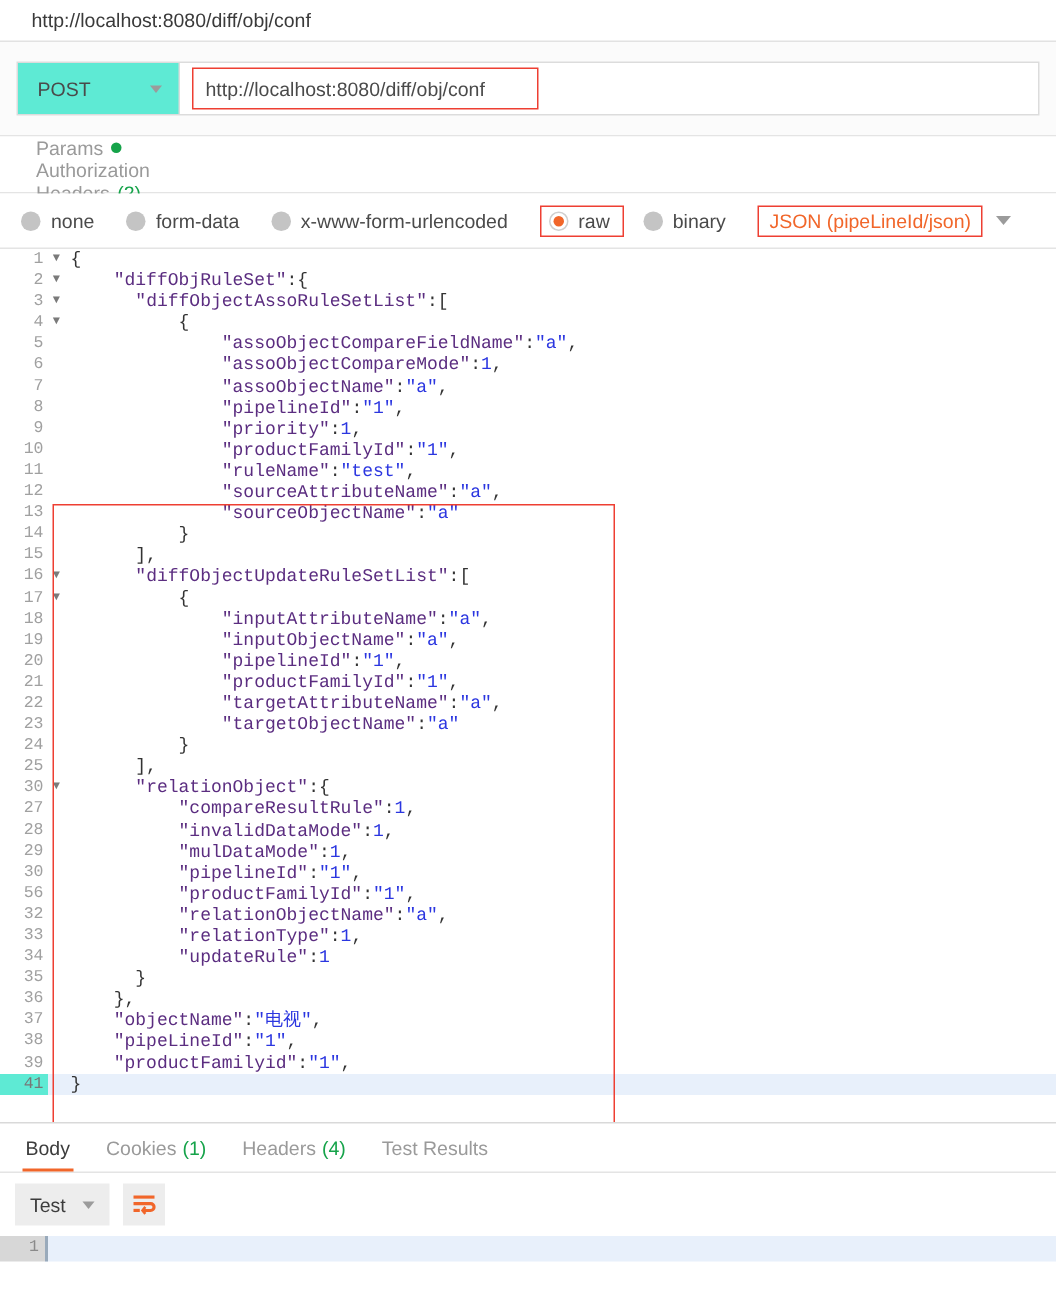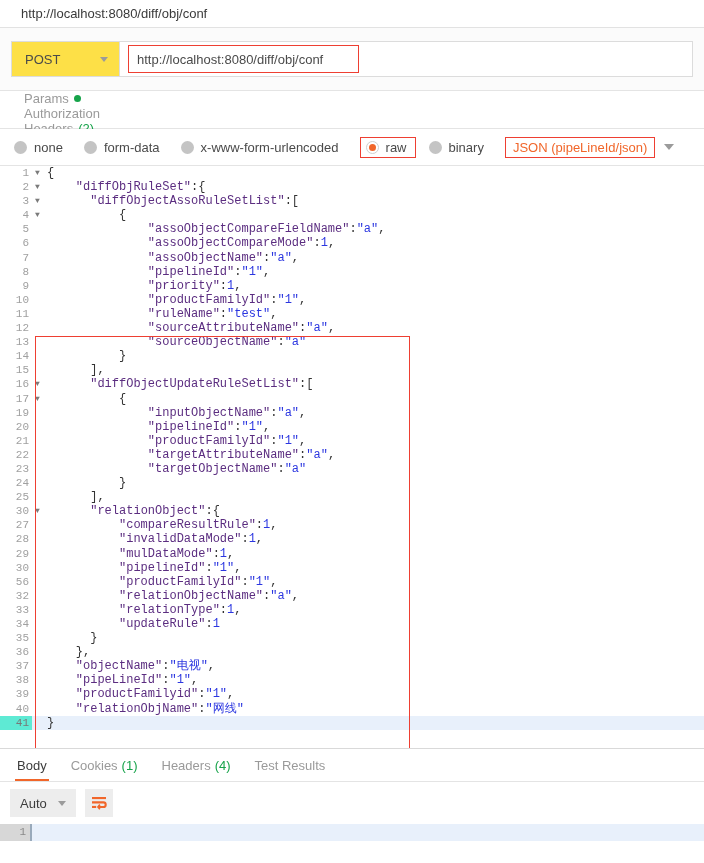--- a/index.html
+++ b/index.html
@@ -36,21 +36,21 @@
     height: 36px;
     width: 100%;
     background: #fff;
     border: 1px solid #dcdcdc;
   }
   .method {
     width: 108px;
     display: flex; align-items: center; justify-content: space-between;
     padding: 0 11px 0 13px;
     font-size: 13px; color: #4a4a4a;
-    background: #fde047;
+    background: #5eead4;
     border-right: 1px solid #dcdcdc;
     cursor: pointer;
   }
   .caret {
     width: 0; height: 0;
     border-left: 4px solid transparent;
     border-right: 4px solid transparent;
     border-top: 5px solid #9b9b9b;
   }
   .urlwrap { flex: 1; position: relative; display:flex; align-items:center; }
@@ -344,20 +344,21 @@
         <div class="line"><div class="gutter">8</div><div class="fold"></div><div class="code"><span class="p">              </span><span class="k">"pipelineId"</span><span class="p">:</span><span class="s">"1"</span><span class="p">,</span></div></div>
         <div class="line"><div class="gutter">9</div><div class="fold"></div><div class="code"><span class="p">              </span><span class="k">"priority"</span><span class="p">:</span><span class="n">1</span><span class="p">,</span></div></div>
         <div class="line"><div class="gutter">10</div><div class="fold"></div><div class="code"><span class="p">              </span><span class="k">"productFamilyId"</span><span class="p">:</span><span class="s">"1"</span><span class="p">,</span></div></div>
         <div class="line"><div class="gutter">11</div><div class="fold"></div><div class="code"><span class="p">              </span><span class="k">"ruleName"</span><span class="p">:</span><span class="s">"test"</span><span class="p">,</span></div></div>
         <div class="line"><div class="gutter">12</div><div class="fold"></div><div class="code"><span class="p">              </span><span class="k">"sourceAttributeName"</span><span class="p">:</span><span class="s">"a"</span><span class="p">,</span></div></div>
         <div class="line"><div class="gutter">13</div><div class="fold"></div><div class="code"><span class="p">              </span><span class="k">"sourceObjectName"</span><span class="p">:</span><span class="s">"a"</span></div></div>
         <div class="line"><div class="gutter">14</div><div class="fold"></div><div class="code"><span class="p">          }</span></div></div>
         <div class="line"><div class="gutter">15</div><div class="fold"></div><div class="code"><span class="p">      ],</span></div></div>
         <div class="line"><div class="gutter">16</div><div class="fold">▼</div><div class="code"><span class="p">      </span><span class="k">"diffObjectUpdateRuleSetList"</span><span class="p">:[</span></div></div>
         <div class="line"><div class="gutter">17</div><div class="fold">▼</div><div class="code"><span class="p">          {</span></div></div>
+        <div class="line"><div class="gutter">18</div><div class="fold"></div><div class="code"><span class="p">              </span><span class="k">"inputAttributeName"</span><span class="p">:</span><span class="s">"a"</span><span class="p">,</span></div></div>
         <div class="line"><div class="gutter">19</div><div class="fold"></div><div class="code"><span class="p">              </span><span class="k">"inputObjectName"</span><span class="p">:</span><span class="s">"a"</span><span class="p">,</span></div></div>
         <div class="line"><div class="gutter">20</div><div class="fold"></div><div class="code"><span class="p">              </span><span class="k">"pipelineId"</span><span class="p">:</span><span class="s">"1"</span><span class="p">,</span></div></div>
         <div class="line"><div class="gutter">21</div><div class="fold"></div><div class="code"><span class="p">              </span><span class="k">"productFamilyId"</span><span class="p">:</span><span class="s">"1"</span><span class="p">,</span></div></div>
         <div class="line"><div class="gutter">22</div><div class="fold"></div><div class="code"><span class="p">              </span><span class="k">"targetAttributeName"</span><span class="p">:</span><span class="s">"a"</span><span class="p">,</span></div></div>
         <div class="line"><div class="gutter">23</div><div class="fold"></div><div class="code"><span class="p">              </span><span class="k">"targetObjectName"</span><span class="p">:</span><span class="s">"a"</span></div></div>
         <div class="line"><div class="gutter">24</div><div class="fold"></div><div class="code"><span class="p">          }</span></div></div>
         <div class="line"><div class="gutter">25</div><div class="fold"></div><div class="code"><span class="p">      ],</span></div></div>
         <div class="line"><div class="gutter">30</div><div class="fold">▼</div><div class="code"><span class="p">      </span><span class="k">"relationObject"</span><span class="p">:{</span></div></div>
         <div class="line"><div class="gutter">27</div><div class="fold"></div><div class="code"><span class="p">          </span><span class="k">"compareResultRule"</span><span class="p">:</span><span class="n">1</span><span class="p">,</span></div></div>
         <div class="line"><div class="gutter">28</div><div class="fold"></div><div class="code"><span class="p">          </span><span class="k">"invalidDataMode"</span><span class="p">:</span><span class="n">1</span><span class="p">,</span></div></div>
@@ -365,21 +366,20 @@
         <div class="line"><div class="gutter">30</div><div class="fold"></div><div class="code"><span class="p">          </span><span class="k">"pipelineId"</span><span class="p">:</span><span class="s">"1"</span><span class="p">,</span></div></div>
         <div class="line"><div class="gutter">56</div><div class="fold"></div><div class="code"><span class="p">          </span><span class="k">"productFamilyId"</span><span class="p">:</span><span class="s">"1"</span><span class="p">,</span></div></div>
         <div class="line"><div class="gutter">32</div><div class="fold"></div><div class="code"><span class="p">          </span><span class="k">"relationObjectName"</span><span class="p">:</span><span class="s">"a"</span><span class="p">,</span></div></div>
         <div class="line"><div class="gutter">33</div><div class="fold"></div><div class="code"><span class="p">          </span><span class="k">"relationType"</span><span class="p">:</span><span class="n">1</span><span class="p">,</span></div></div>
         <div class="line"><div class="gutter">34</div><div class="fold"></div><div class="code"><span class="p">          </span><span class="k">"updateRule"</span><span class="p">:</span><span class="n">1</span></div></div>
         <div class="line"><div class="gutter">35</div><div class="fold"></div><div class="code"><span class="p">      }</span></div></div>
         <div class="line"><div class="gutter">36</div><div class="fold"></div><div class="code"><span class="p">    },</span></div></div>
         <div class="line"><div class="gutter">37</div><div class="fold"></div><div class="code"><span class="p">    </span><span class="k">"objectName"</span><span class="p">:</span><span class="s">"电视"</span><span class="p">,</span></div></div>
         <div class="line"><div class="gutter">38</div><div class="fold"></div><div class="code"><span class="p">    </span><span class="k">"pipeLineId"</span><span class="p">:</span><span class="s">"1"</span><span class="p">,</span></div></div>
         <div class="line"><div class="gutter">39</div><div class="fold"></div><div class="code"><span class="p">    </span><span class="k">"productFamilyid"</span><span class="p">:</span><span class="s">"1"</span><span class="p">,</span></div></div>
-        <div class="line"><div class="gutter">40</div><div class="fold"></div><div class="code"><span class="p">    </span><span class="k">"relationObjName"</span><span class="p">:</span><span class="s">"网线"</span></div></div>
         <div class="line cur"><div class="gutter">41</div><div class="fold"></div><div class="code"><span class="p">}</span></div></div>
       </div>
     <div class="redbox"></div>
   </div>
 
   <div class="resp-tabs" id="resp-tabs">
       <div class="rtab active">
         <span>Body</span>
       </div>
       <div class="rtab">
@@ -390,21 +390,21 @@
         <span>Headers</span>
         <span class="cnt">(4)</span>
       </div>
       <div class="rtab">
         <span>Test Results</span>
       </div>
     </div>
 
   <div class="resp-toolbar">
     <div class="autosel">
-      <span>Auto</span>
+      <span>Test</span>
       <span class="caret"></span>
     </div>
     <div class="wrapbtn">
       <svg width="16" height="14" viewBox="0 0 16 14">
         <rect x="1" y="1" width="14" height="2.1" fill="#f1662a"></rect>
         <path d="M1 6.4 h11.4 a2.3 2.3 0 0 1 0 4.6 h-4.6" stroke="#f1662a" stroke-width="2.1" fill="none"></path>
         <rect x="1" y="9.9" width="4.2" height="2.1" fill="#f1662a"></rect>
         <path d="M8.9 8.6 L7.0 11.0 L8.9 13.2" stroke="#f1662a" stroke-width="1.7" fill="none"></path>
       </svg>
     </div>

